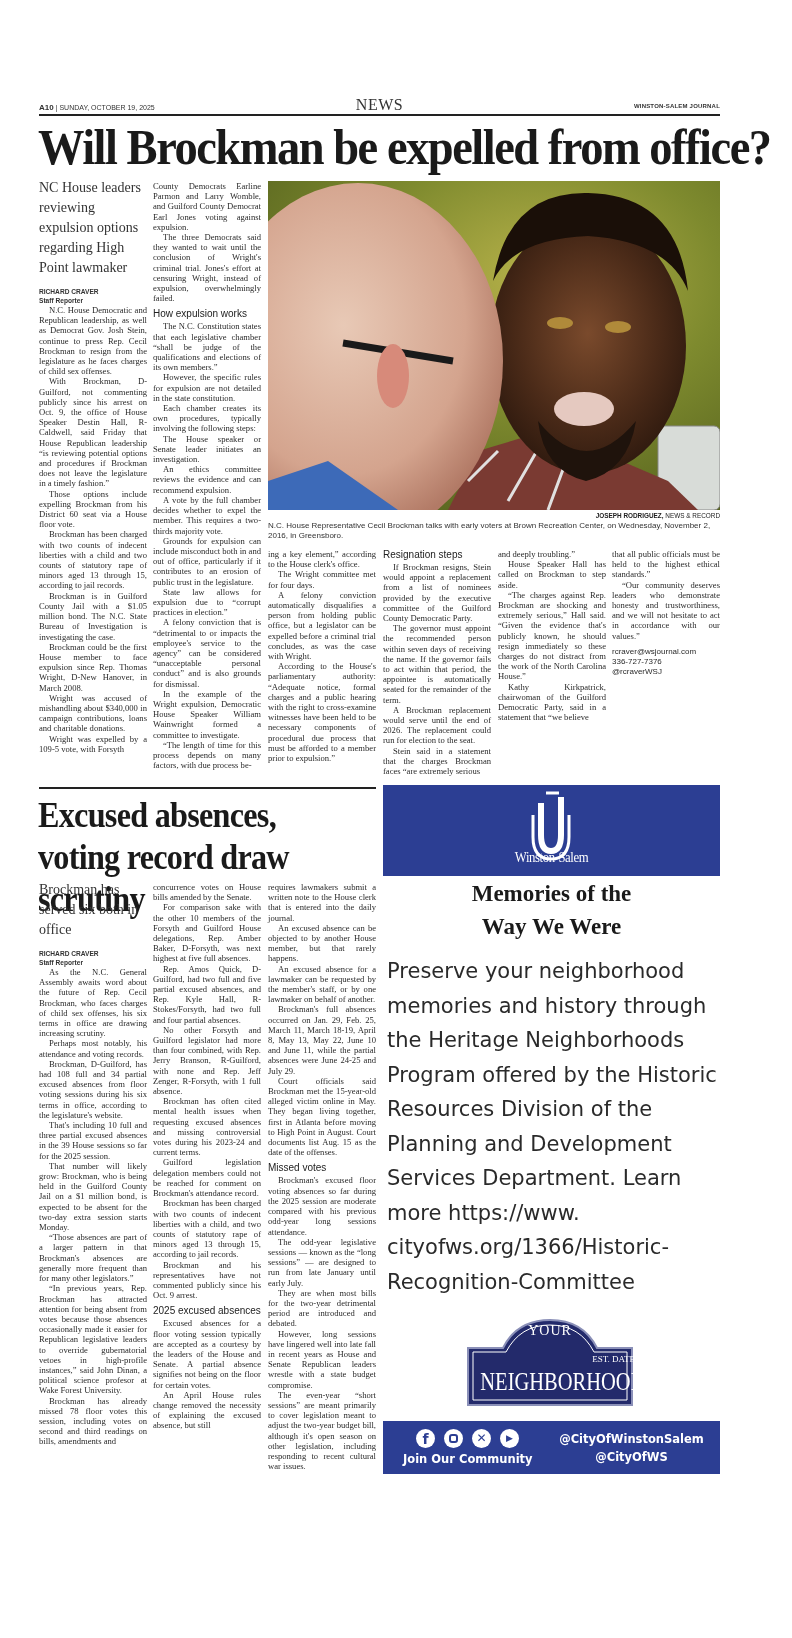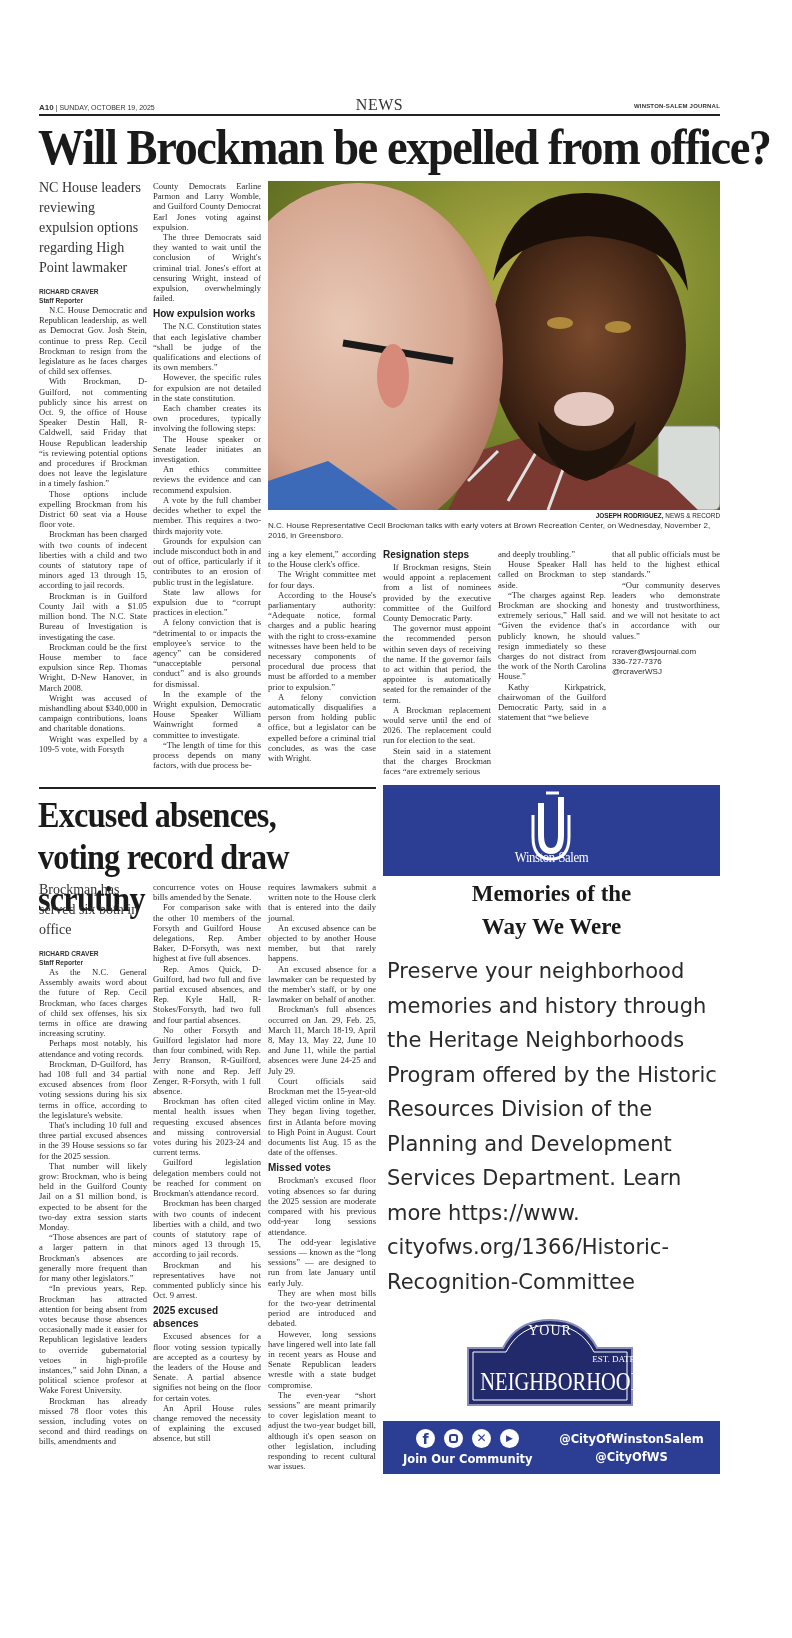--- a/index.html
+++ b/index.html
@@ -12,21 +12,21 @@
 .folio .sec{position:absolute;left:0;right:0;top:-4px;text-align:center;font-family:"Liberation Serif",serif;font-size:16px;letter-spacing:.5px}
 .folio .right{position:absolute;right:0;top:3px;font-weight:bold;font-size:6px;letter-spacing:.2px}
 .rule{left:39px;width:681px;height:2px;background:#222}
 .hed1{top:117px;left:38px;width:690px;font-size:50px;font-weight:bold;letter-spacing:-1.6px;line-height:60px;transform:scaleX(.93);transform-origin:left;white-space:nowrap;color:#1a1a1a}
 .col{position:absolute;font-size:8.6px;line-height:10.2px;text-align:justify;hyphens:auto;color:#2a2a2a}
 .col p{text-indent:10px}
 .col p.noi{text-indent:0}
 .deck{font-size:14px;line-height:20px;color:#333;text-align:left}
 .byline{font-family:"Liberation Sans",sans-serif;font-size:6.6px;margin-top:9px;line-height:9px;text-align:left;color:#333}
 .byline b{font-weight:bold}
-.sub{font-family:"Liberation Sans",sans-serif;font-weight:bold;font-size:10px;line-height:13px;margin:4px 0 1px;text-align:left;color:#222}
+.sub{font-family:"Liberation Sans",sans-serif;font-weight:normal;font-size:10px;line-height:13px;margin:4px 0 1px;text-align:left;color:#222}
 .photo{top:181px;left:268px;width:452px;height:329px;overflow:hidden;background:linear-gradient(135deg,#6e7d2a 0%,#9da23a 40%,#c7b85a 70%,#7d8a38 100%)}
 .credit{top:512px;left:268px;width:452px;text-align:right;font-family:"Liberation Sans",sans-serif;font-size:6.4px;font-weight:bold;color:#222}
 .credit span.n{font-weight:normal}
 .caption{top:521px;left:268px;width:452px;font-family:"Liberation Sans",sans-serif;font-size:8px;line-height:10px;color:#333}
 .hed2{top:795px;left:38px;width:340px;font-size:35px;line-height:42px;font-weight:bold;letter-spacing:-.8px;transform:scaleX(.92);transform-origin:left;color:#1a1a1a}
 .ad{left:383px;width:337px}
 .adtop{top:785px;height:91px;background:#2c3e93}
 .adhead{top:877px;left:383px;width:337px;text-align:center;font-family:Liberation Serif, serif;font-weight:bold;font-size:23px;line-height:33px;color:#1a1a1a}
 .adbody{top:954px;left:387px;width:340px;font-family:"DejaVu Sans",sans-serif;font-size:21px;line-height:34.5px;color:#2a2a2a}
 .sign{top:1318px;left:465px;width:170px;height:90px}
@@ -124,22 +124,22 @@
 <div class="abs credit">
   <span>JOSEPH RODRIGUEZ,</span>
   <span class="n">NEWS &amp; RECORD</span>
 </div>
 <div class="abs caption">N.C. House Representative Cecil Brockman talks with early voters at Brown Recreation Center, on Wednesday, November 2, 2016, in Greensboro.</div>
 
 <div class="col" style="top:549px;left:268px;width:108px">
   <div id="s1c3">
       <p class="noi">ing a key element,” according to the House clerk's office.</p>
       <p>The Wright committee met for four days.</p>
+      <p>A felony conviction automatically disqualifies a person from holding public office, but a legislator can be expelled before a criminal trial concludes, as was the case with Wright.</p>
       <p>According to the House's parliamentary authority: “Adequate notice, formal charges and a public hearing with the right to cross-examine witnesses have been held to be necessary components of procedural due process that must be afforded to a member prior to expulsion.”</p>
-      <p>A felony conviction automatically disqualifies a person from holding public office, but a legislator can be expelled before a criminal trial concludes, as was the case with Wright.</p>
     </div>
 </div>
 <div class="col" style="top:548px;left:383px;width:108px">
   <div class="sub" style="margin-top:0">Resignation steps</div>
   <div id="s1c4">
       <p>If Brockman resigns, Stein would appoint a replacement from a list of nominees provided by the executive committee of the Guilford County Democratic Party.</p>
       <p>The governor must appoint the recommended person within seven days of receiving the name. If the governor fails to act within that period, the appointee is automatically seated for the remainder of the term.</p>
       <p>A Brockman replacement would serve until the end of 2026. The replacement could run for election to the seat.</p>
       <p>Stein said in a statement that the charges Brockman faces “are extremely serious</p>
     </div>

